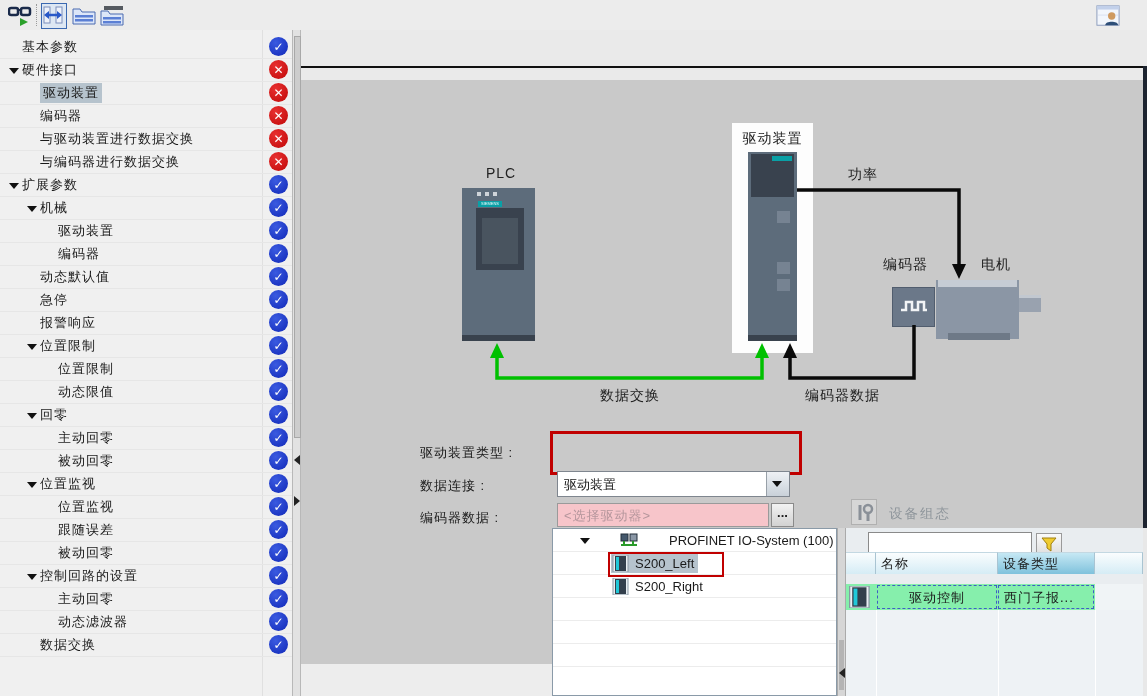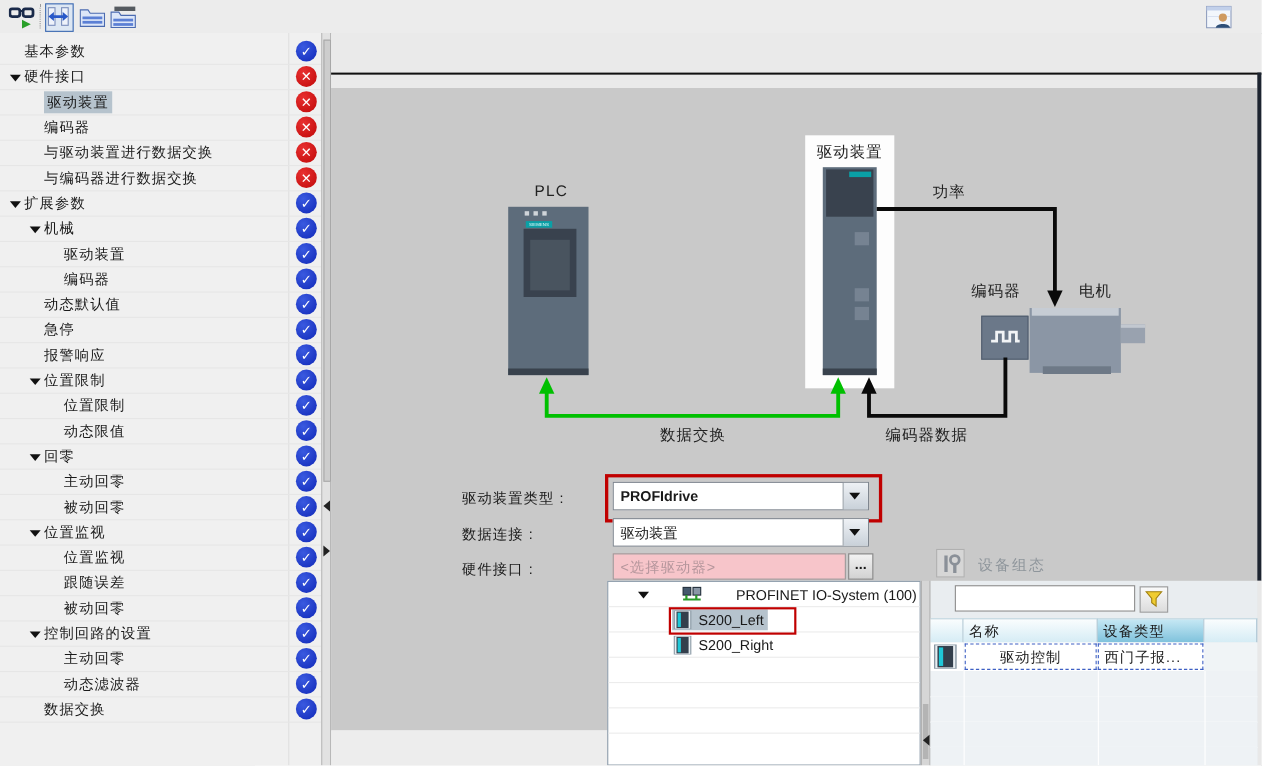--- a/index.html
+++ b/index.html
@@ -71,24 +71,24 @@
   .ticon{width:20px;height:17px;margin-right:4px;flex:0 0 20px;}
   .tsel{background:#b6c3cd;padding:1px 4px 1px 0;display:flex;align-items:center;}
   .popscroll{position:absolute;left:837px;top:528px;width:9px;height:168px;background:#d6d6d6;border-left:1px solid #aaa;border-right:1px solid #aaa;box-sizing:border-box;}
   .popthumb{position:absolute;left:1px;top:112px;width:5px;height:50px;background:#b4b4b4;}
   
   .rpanel{position:absolute;left:846px;top:528px;width:297px;height:168px;background:#e9edf0;}
   .devcfg-icon{position:absolute;left:851px;top:499px;width:26px;height:26px;background:#d6d6d6;border:1px solid #b0b0b0;box-sizing:border-box;}
   .devcfg-label{position:absolute;left:889px;top:505px;color:#8e959b;font-size:13.5px;letter-spacing:2px;}
   .filter{position:absolute;left:22px;top:4px;width:164px;height:24px;border:1px solid #8a8a8a;background:#fff;box-sizing:border-box;font-size:13px;}
   .funnelbtn{position:absolute;left:190px;top:5px;width:26px;height:24px;background:linear-gradient(#fafafa,#dcdcdc);border:1px solid #9a9a9a;box-sizing:border-box;}
-  .hcell{position:absolute;top:34px;height:22px;box-sizing:border-box;border-right:1px solid #a9c4d2;border-top:1px solid #c3d8e2;
+  .hcell{position:absolute;top:24px;height:22px;box-sizing:border-box;border-right:1px solid #a9c4d2;border-top:1px solid #c3d8e2;
          background:linear-gradient(#fafdfe,#d5ecf5);padding:2px 0 0 5px;letter-spacing:1px;}
   .hcell.blue{background:linear-gradient(#c6e8f4,#7fc2dc);}
-  .rcell{position:absolute;top:56px;height:26px;box-sizing:border-box;background:#ffffff;}
+  .rcell{position:absolute;top:56px;height:26px;box-sizing:border-box;background:#86efac;}
   .empty-row{position:absolute;height:23px;background:#eef2f5;border-bottom:1px solid #fff;}
   .vgrid{position:absolute;top:82px;bottom:0;width:1px;background:#fff;}
   .dashed{position:absolute;border:1px dashed #3d5fc4;box-sizing:border-box;}
   .dev-ic{display:block;}
 </style>
 </head>
 <body>
 
 <div class="app">
 
@@ -329,32 +329,28 @@
     <polygon points="189,278 203,278 196,263" fill="#00c000"></polygon>
     <polygon points="454,278 468,278 461,263" fill="#00c000"></polygon>
     <path d="M613 245 V298 H489 V276" stroke="#0a0a0a" stroke-width="3.5" fill="none"></path>
     <polygon points="482,278 496,278 489,263" fill="#0a0a0a"></polygon>
     <path d="M496 110 H658 V186" stroke="#0a0a0a" stroke-width="3.5" fill="none"></path>
     <polygon points="651,184 665,184 658,199" fill="#0a0a0a"></polygon>
   </svg>
 
   <div class="flabel" style="left:420px;top:444px;">驱动装置类型 :</div>
   <div class="redbox" style="left:550px;top:431px;width:246px;height:38px;"></div>
-  <div class="dd" style="left:557px;top:438px;">
-    <span class="ddtext">PROFIdrive</span>
-    <span class="ddbtn"></span>
-  </div>
 
   <div class="flabel" style="left:420px;top:477px;">数据连接 :</div>
   <div class="dd" style="left:557px;top:471px;">
     <span class="ddtext" style="font-weight:normal;">驱动装置</span>
     <span class="ddbtn"></span>
   </div>
 
-  <div class="flabel" style="left:420px;top:509px;">硬件接口 :</div>
+  <div class="flabel" style="left:420px;top:509px;">编码器数据 :</div>
   <div class="pink">&lt;选择驱动器&gt;</div>
   <div class="browse">...</div>
 
   <div class="treepopup">
     <div class="trow" style="padding-left:26px;gap:26px;">
       <span class="arr down"></span>
       <svg class="ticon" viewBox="0 0 20 17">
         <rect x="2" y="2" width="7" height="7" fill="#44586c" stroke="#222e3a"></rect>
         <rect x="11" y="2" width="7" height="7" fill="#8a97a6" stroke="#222e3a"></rect>
         <path d="M5 9 v4 M14 9 v4 M2 13 h16" stroke="#2a9a2a" stroke-width="2" fill="none"></path>

